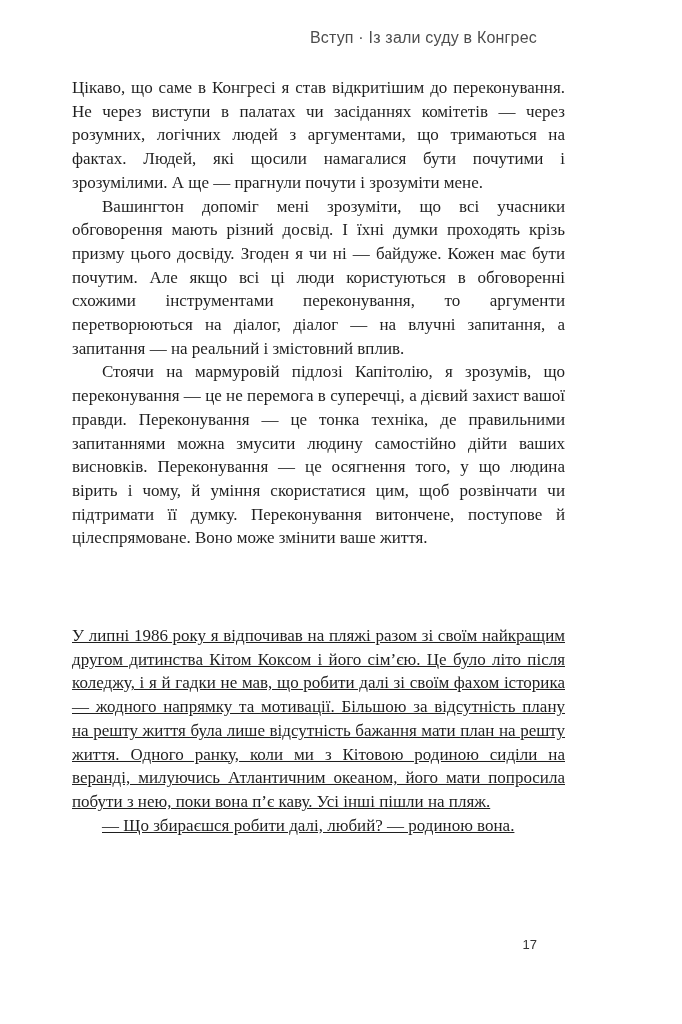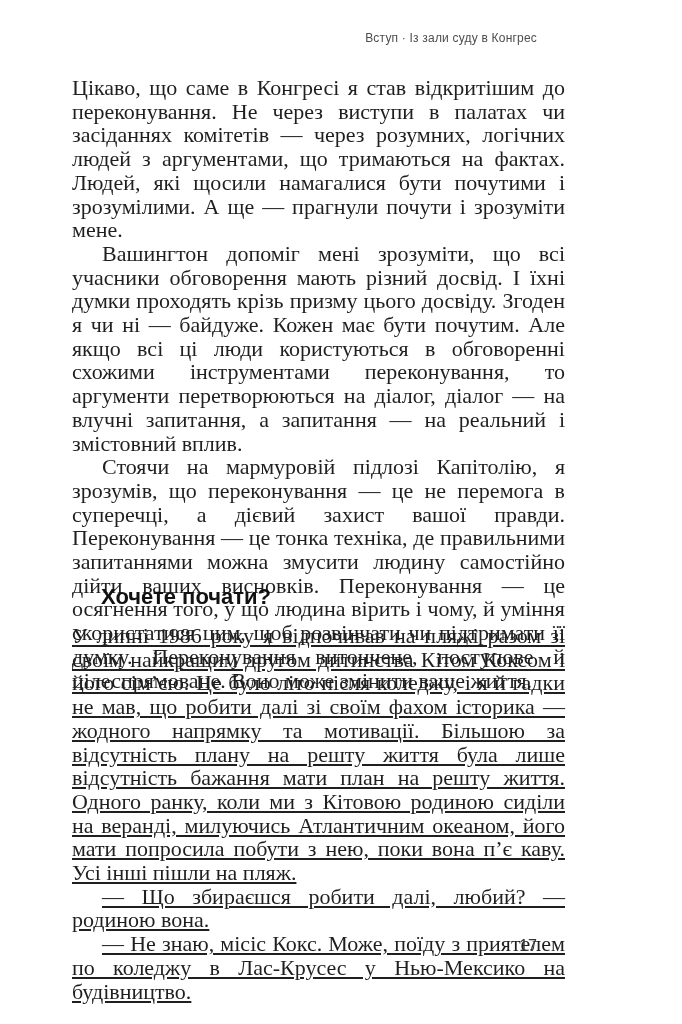--- a/index.html
+++ b/index.html
@@ -15,31 +15,31 @@
     font-family: "Liberation Serif", serif;
     color: #1f1f1f;
     overflow: hidden;
     margin: 0 auto;
   }
   .running-header {
     position: absolute;
     top: 29px;
     right: 145px;
     font-family: "Liberation Sans", sans-serif;
-    font-size: 12px;
+    font-size: 16px;
     line-height: 18px;
     color: #4d4d4d;
     letter-spacing: 0.2px;
     white-space: nowrap;
   }
   .text-block {
     position: absolute;
     left: 72px;
     width: 493px;
-    font-size: 22px;
+    font-size: 17px;
     line-height: 23.7px;
     text-align: justify;
     hyphens: auto;
     -webkit-hyphens: auto;
   }
   .text-block-1 { top: 76px; }
   .text-block-2 { top: 624px; text-decoration: underline; }
   .para {
     margin: 0;
     padding: 0;
@@ -56,40 +56,38 @@
     font-weight: bold;
     font-size: 22px;
     line-height: 26px;
     color: #111111;
   }
   .page-number {
     position: absolute;
     top: 937px;
     right: 145px;
     font-family: "Liberation Sans", sans-serif;
-    font-size: 16px;
+    font-size: 13px;
     color: #333333;
   }
 </style>
 </head>
 <body>
 
 <div class="book-page">
 
   <div class="running-header">Вступ · Із зали суду в Конгрес</div>
 
   <div class="text-block text-block-1">
     <p class="para">Цікаво, що саме в Конгресі я став відкритішим до переконування. Не через виступи в палатах чи засіданнях комітетів — через розумних, логічних людей з аргументами, що тримаються на фактах. Людей, які щосили намагалися бути почутими і зрозумілими. А ще — прагнули почути і зрозуміти мене.</p>
     <p class="para indent">Вашингтон допоміг мені зрозуміти, що всі учасники обговорення мають різний досвід. І їхні думки проходять крізь призму цього досвіду. Згоден я чи ні — байдуже. Кожен має бути почутим. Але якщо всі ці люди користуються в обговоренні схожими інструментами переконування, то аргументи перетворюються на діалог, діалог — на влучні запитання, а запитання — на реальний і змістовний вплив.</p>
     <p class="para indent">Стоячи на мармуровій підлозі Капітолію, я зрозумів, що переконування — це не перемога в суперечці, а дієвий захист вашої правди. Переконування — це тонка техніка, де правильними запитаннями можна змусити людину самостійно дійти ваших висновків. Переконування — це осягнення того, у що людина вірить і чому, й уміння скористатися цим, щоб розвінчати чи підтримати її думку. Переконування витончене, поступове й цілеспрямоване. Воно може змінити ваше життя.</p>
   </div>
 
-  <h2 class="section-heading">Хочете почати?</h2>
 
   <div class="text-block text-block-2">
     <p class="para">У липні 1986 року я відпочивав на пляжі разом зі своїм найкращим другом дитинства Кітом Коксом і його сім’єю. Це було літо після коледжу, і я й гадки не мав, що робити далі зі своїм фахом історика — жодного напрямку та мотивації. Більшою за відсутність плану на решту життя була лише відсутність бажання мати план на решту життя. Одного ранку, коли ми з Кітовою родиною сиділи на веранді, милуючись Атлантичним океаном, його мати попросила побути з нею, поки вона п’є каву. Усі інші пішли на пляж.</p>
     <p class="para indent">— Що збираєшся робити далі, любий? — родиною вона.</p>
-    <p class="para indent">— Не знаю, місіс Кокс. Може, поїду з приятелем по коледжу в Лас-Крусес у Нью-Мексико на будівництво.</p>
   </div>
 
   <div class="page-number">17</div>
 
 </div>
 
 </body></html>

